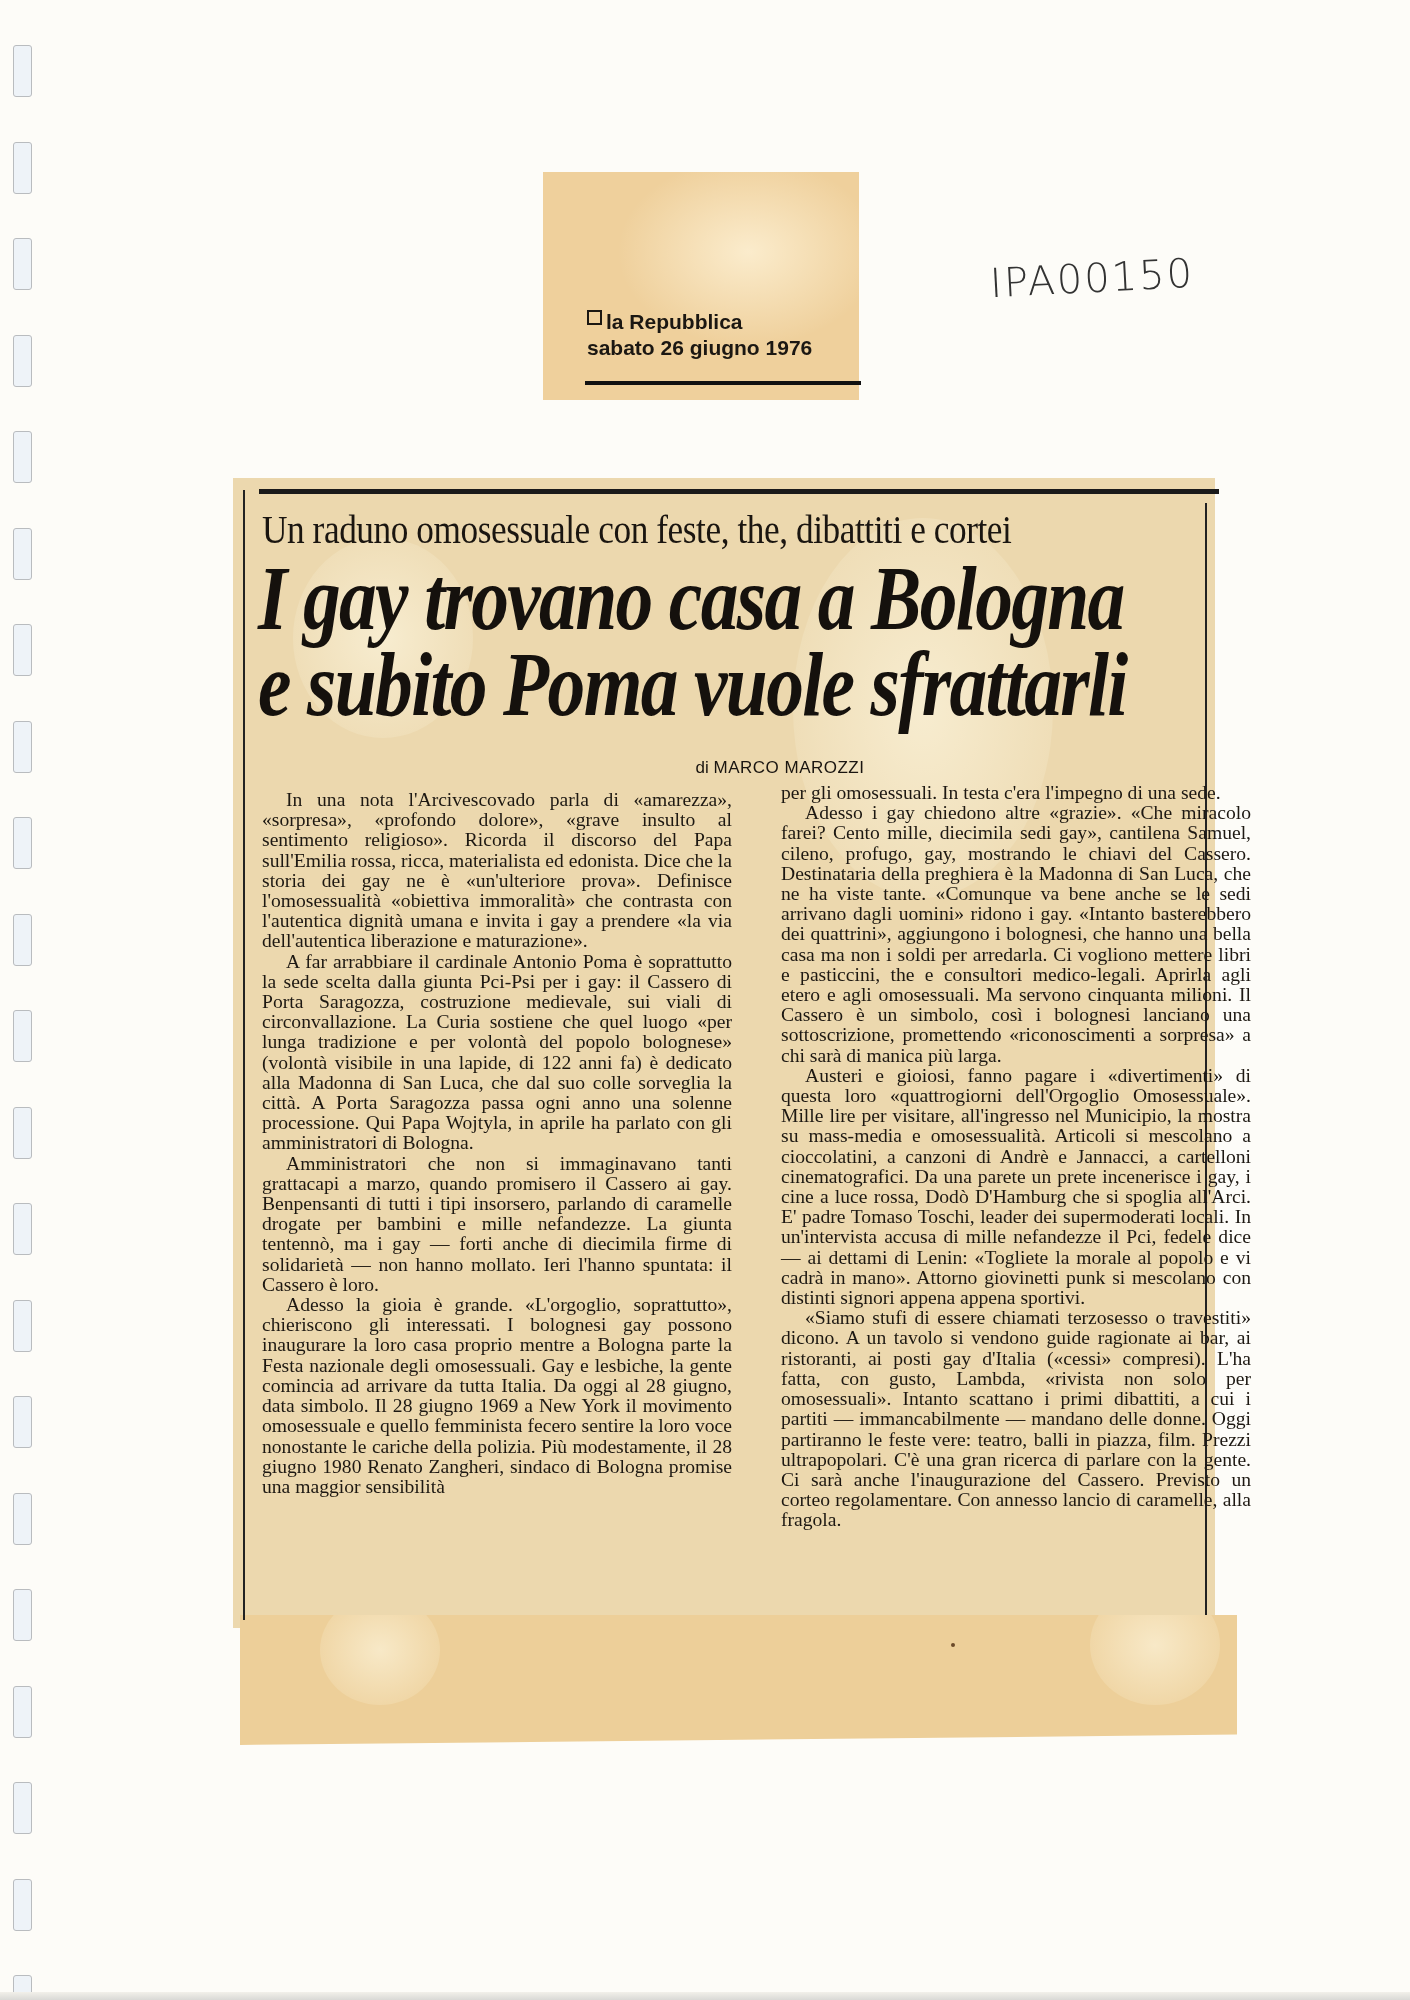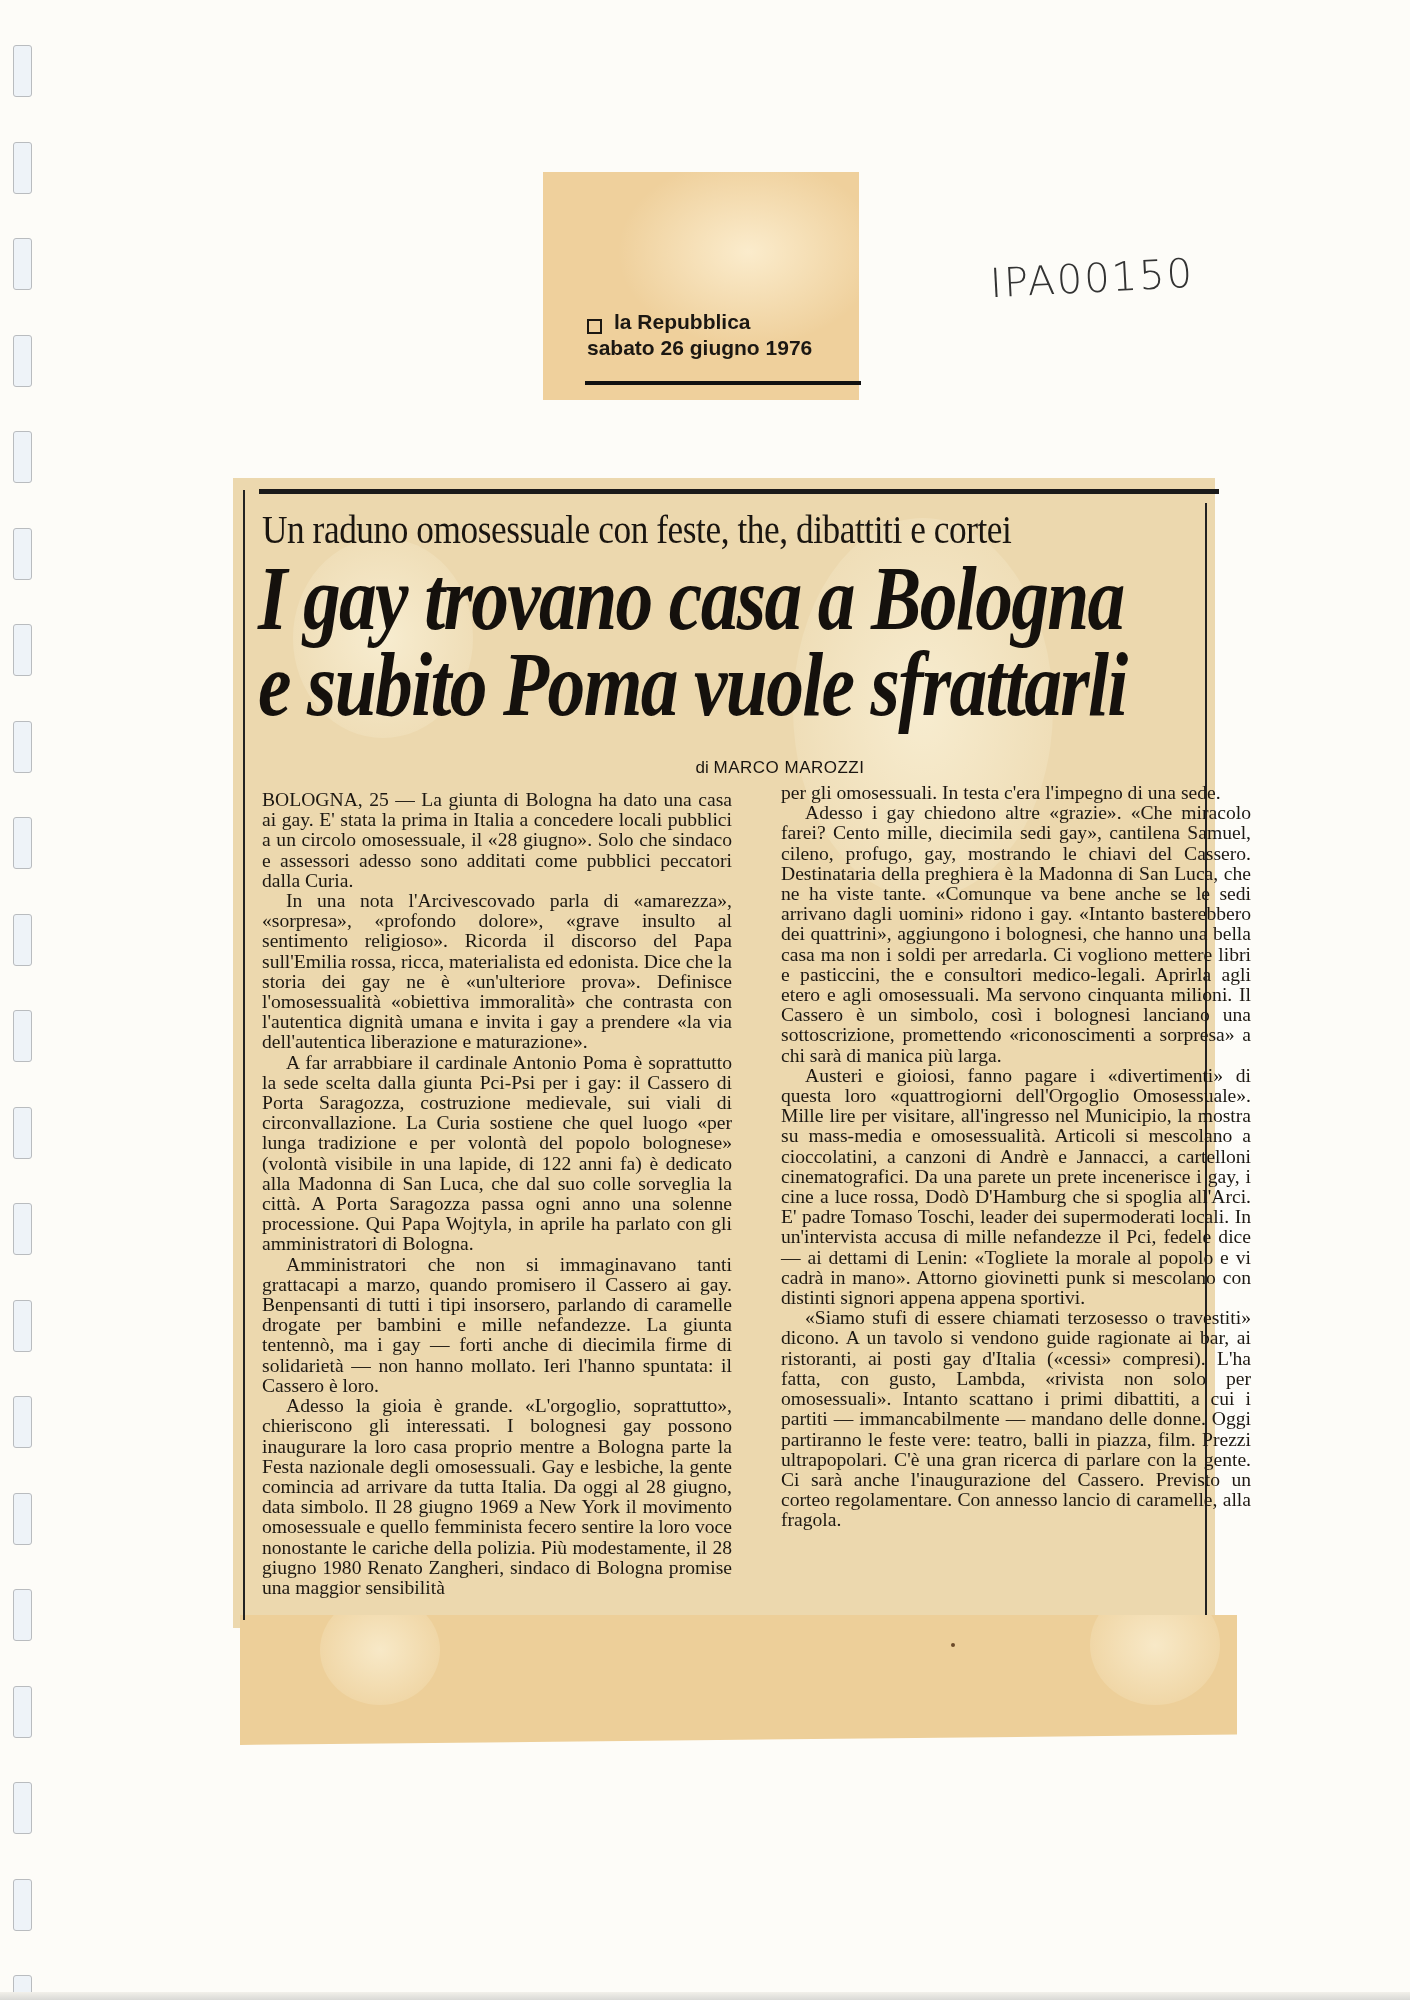--- a/index.html
+++ b/index.html
@@ -17,21 +17,21 @@
       position: absolute; left: 0; right: 0; top: 1992px; height: 8px;
       background: linear-gradient(#f2f0ea, #d9d9d6);
     }
     
     .header-clipping {
       position: absolute; left: 543px; top: 172px; width: 316px; height: 228px;
       background: #efd09c;
       background-image: radial-gradient(ellipse at 65% 35%, rgba(255,245,220,0.75) 0%, rgba(255,245,220,0) 45%);
     }
     .header-clipping .masthead-row {
-      position: absolute; left: 44px; top: 138px; display: flex; align-items: flex-end; gap: 12px;
+      position: absolute; left: 44px; top: 138px; display: flex; align-items: flex-start; gap: 4px;
       font-family: "Liberation Sans", sans-serif; font-weight: bold; font-size: 21px; color: #1b1712;
     }
     .header-clipping .checkbox {
       width: 15px; height: 15px; border: 2px solid #1b1712; box-sizing: border-box;
     }
     .header-clipping .date {
       position: absolute; left: 44px; top: 164px;
       font-family: "Liberation Sans", sans-serif; font-weight: bold; font-size: 21px; color: #1b1712;
     }
     .header-clipping .rule {
@@ -147,21 +147,20 @@
   <div>I gay trovano casa a Bologna</div>
   <div>e subito Poma vuole sfrattarli</div>
 </div>
 
 <div class="byline">
   <span>di</span>
   <span class="author">MARCO MAROZZI</span>
 </div>
 
 <div class="column col-left">
-  <p class="first">BOLOGNA, 25 — La giunta di Bologna ha dato una casa ai gay. E' stata la prima in Italia a concedere locali pubblici a un circolo omosessuale, il «28 giugno». Solo che sindaco e assessori adesso sono additati come pubblici peccatori dalla Curia.</p>
   <p>In una nota l'Arcivescovado parla di «amarezza», «sorpresa», «profondo dolore», «grave insulto al sentimento religioso». Ricorda il discorso del Papa sull'Emilia rossa, ricca, materialista ed edonista. Dice che la storia dei gay ne è «un'ulteriore prova». Definisce l'omosessualità «obiettiva immoralità» che contrasta con l'autentica dignità umana e invita i gay a prendere «la via dell'autentica liberazione e maturazione».</p>
   <p>A far arrabbiare il cardinale Antonio Poma è soprattutto la sede scelta dalla giunta Pci-Psi per i gay: il Cassero di Porta Saragozza, costruzione medievale, sui viali di circonvallazione. La Curia sostiene che quel luogo «per lunga tradizione e per volontà del popolo bolognese» (volontà visibile in una lapide, di 122 anni fa) è dedicato alla Madonna di San Luca, che dal suo colle sorveglia la città. A Porta Saragozza passa ogni anno una solenne processione. Qui Papa Wojtyla, in aprile ha parlato con gli amministratori di Bologna.</p>
   <p>Amministratori che non si immaginavano tanti grattacapi a marzo, quando promisero il Cassero ai gay. Benpensanti di tutti i tipi insorsero, parlando di caramelle drogate per bambini e mille nefandezze. La giunta tentennò, ma i gay — forti anche di diecimila firme di solidarietà — non hanno mollato. Ieri l'hanno spuntata: il Cassero è loro.</p>
   <p>Adesso la gioia è grande. «L'orgoglio, soprattutto», chieriscono gli interessati. I bolognesi gay possono inaugurare la loro casa proprio mentre a Bologna parte la Festa nazionale degli omosessuali. Gay e lesbiche, la gente comincia ad arrivare da tutta Italia. Da oggi al 28 giugno, data simbolo. Il 28 giugno 1969 a New York il movimento omosessuale e quello femminista fecero sentire la loro voce nonostante le cariche della polizia. Più modestamente, il 28 giugno 1980 Renato Zangheri, sindaco di Bologna promise una maggior sensibilità</p>
 </div>
 
 <div class="column col-right">
   <p class="first">per gli omosessuali. In testa c'era l'impegno di una sede.</p>
   <p>Adesso i gay chiedono altre «grazie». «Che miracolo farei? Cento mille, diecimila sedi gay», cantilena Samuel, cileno, profugo, gay, mostrando le chiavi del Cassero. Destinataria della preghiera è la Madonna di San Luca, che ne ha viste tante. «Comunque va bene anche se le sedi arrivano dagli uomini» ridono i gay. «Intanto basterebbero dei quattrini», aggiungono i bolognesi, che hanno una bella casa ma non i soldi per arredarla. Ci vogliono mettere libri e pasticcini, the e consultori medico-legali. Aprirla agli etero e agli omosessuali. Ma servono cinquanta milioni. Il Cassero è un simbolo, così i bolognesi lanciano una sottoscrizione, promettendo «riconoscimenti a sorpresa» a chi sarà di manica più larga.</p>
   <p>Austeri e gioiosi, fanno pagare i «divertimenti» di questa loro «quattrogiorni dell'Orgoglio Omosessuale». Mille lire per visitare, all'ingresso nel Municipio, la mostra su mass-media e omosessualità. Articoli si mescolano a cioccolatini, a canzoni di Andrè e Jannacci, a cartelloni cinematografici. Da una parete un prete incenerisce i gay, i cine a luce rossa, Dodò D'Hamburg che si spoglia all'Arci. E' padre Tomaso Toschi, leader dei supermoderati locali. In un'intervista accusa di mille nefandezze il Pci, fedele dice — ai dettami di Lenin: «Togliete la morale al popolo e vi cadrà in mano». Attorno giovinetti punk si mescolano con distinti signori appena appena sportivi.</p>

